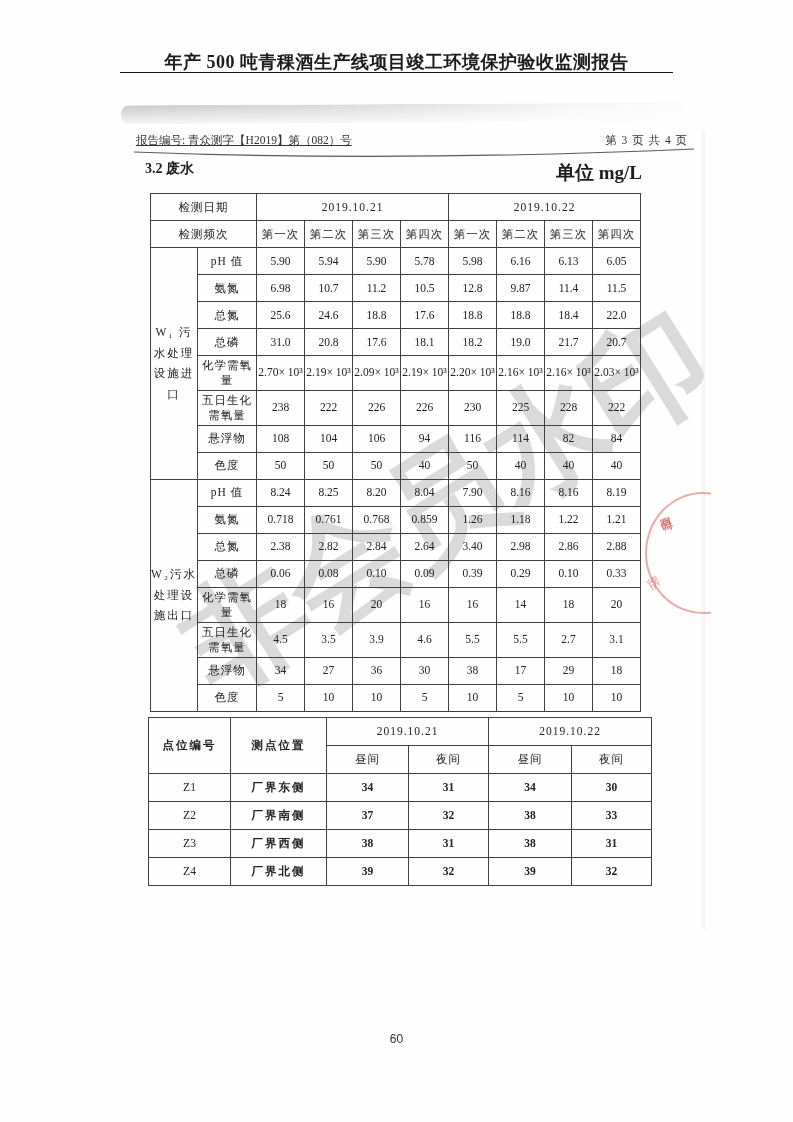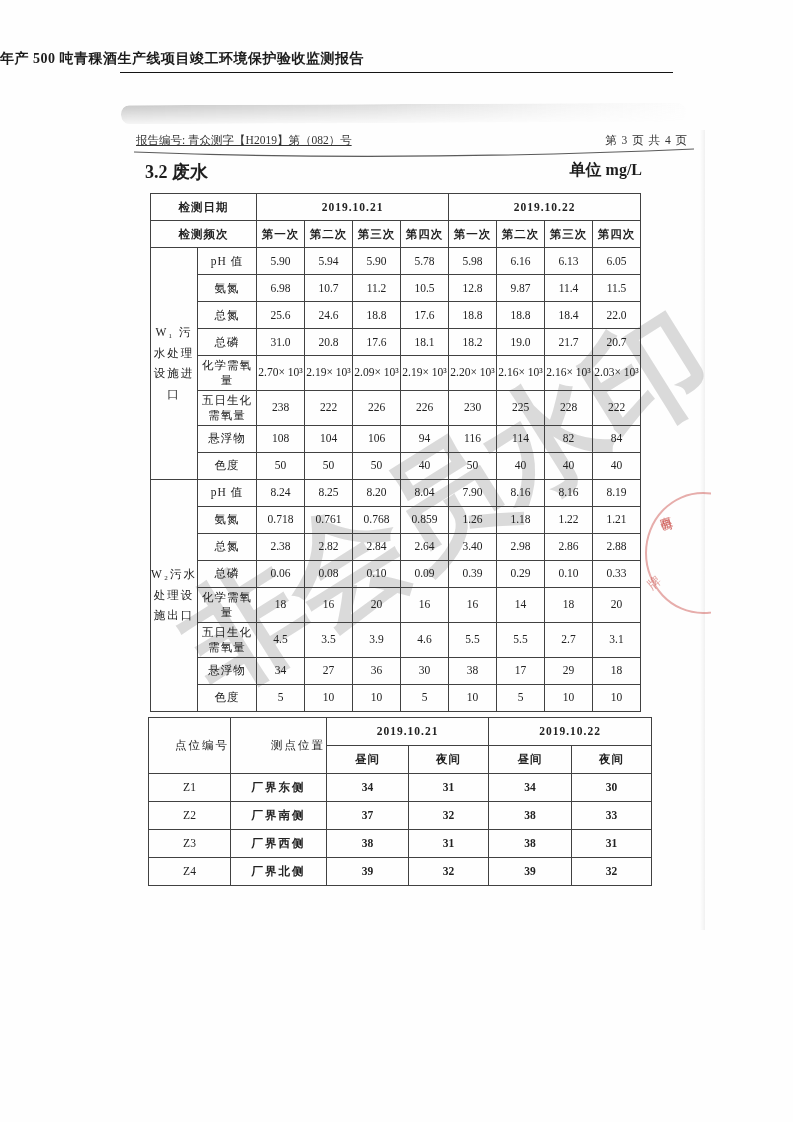--- a/index.html
+++ b/index.html
@@ -7,21 +7,21 @@
     position:relative;
     width:793px;height:1122px;
     background:#fefefe;
     overflow:hidden;
     font-family:"Liberation Serif", serif;
     color:#262626;
   }
   
   .doc-title{
     position:absolute;left:0;top:50px;width:100%;
-    font-size:14px;font-weight:600;letter-spacing:.5px;color:#1c1c1c;
+    text-align:center;font-size:18px;font-weight:600;letter-spacing:.5px;color:#1c1c1c;
   }
   .doc-title-rule{
     position:absolute;left:120px;top:72px;width:553px;height:0;
     border-top:1.6px solid #141414;
   }
   
   .scan-shadow{
     position:absolute;left:121px;top:104px;width:565px;height:19px;
     border-radius:8px/9px;
     background:linear-gradient(to right, rgba(110,110,110,.38), rgba(140,140,140,.30) 45%, rgba(190,190,190,.14) 80%, rgba(220,220,220,.04));
@@ -57,39 +57,39 @@
     position:absolute;left:9px;top:88px;
     color:rgba(205,85,80,.55);font-size:13px;transform:rotate(-40deg);
   }
   
   .report-row{position:absolute;left:136px;top:133px;width:556px;font-size:11.5px;color:#333;}
   .report-no{position:absolute;left:0;top:0;text-decoration:underline;}
   .page-indicator{position:absolute;right:4px;top:0;letter-spacing:1px;}
   .report-rule{position:absolute;left:134px;top:147px;width:560px;height:14px;}
   
   .sec-row{position:absolute;left:145px;width:497px;height:20px;}
-  .sec-row .sec-title{position:absolute;left:0;top:0;font-size:18px;font-weight:700;color:#1e1e1e;}
-  .sec-row .sec-unit{position:absolute;right:0;top:0;font-size:16px;font-weight:600;color:#1e1e1e;}
+  .sec-row .sec-title{position:absolute;left:0;top:0;font-size:14px;font-weight:700;color:#1e1e1e;}
+  .sec-row .sec-unit{position:absolute;right:0;top:0;font-size:19px;font-weight:600;color:#1e1e1e;}
   .sec-wastewater{top:160px;}
   .sec-noise{top:691px;}
   
   table{border-collapse:collapse;table-layout:fixed;position:absolute;background:transparent;}
   td{
     border:1px solid #414141;text-align:center;vertical-align:middle;
     font-size:11.5px;padding:3px 1px;line-height:1.3;color:#222;
     overflow:hidden;
   }
   #ww{left:150px;top:193px;width:491px;}
   #nz{left:148px;top:717px;width:503px;}
   #ww td{height:20px;}
   #nz td{height:21px;}
-  .hdr{font-weight:700;letter-spacing:1px;}
+  .hdr{font-weight:400;letter-spacing:1px;}
   .group-label{letter-spacing:2px;line-height:1.8;padding:2px 0;}
   .param{padding:2px 2px;letter-spacing:1px;}
-  .nz-hdr{font-weight:400;letter-spacing:2px;text-align:right;}
+  .nz-hdr{font-weight:700;letter-spacing:2px;}
   .nz-id{font-weight:400;font-family:"Liberation Serif",serif;}
   .nz-loc{font-weight:600;letter-spacing:2px;margin-top:28px;}
   #nz td.nz-val{font-weight:600;}
   
   .page-num{
     position:absolute;left:0;top:1032px;width:100%;text-align:center;
     font-size:12px;font-family:"Liberation Sans",sans-serif;color:#333;
   }
 </style>
 </head>
@@ -390,14 +390,15 @@
           <td class="nz-id">Z4</td>
           <td class="nz-loc">厂界北侧</td>
           <td class="nz-val">39</td>
           <td class="nz-val">32</td>
           <td class="nz-val">39</td>
           <td class="nz-val">32</td>
         </tr>
       </tbody>
   </table>
 
+  <div class="page-num">60</div>
 
 </div>
 
 </body></html>

